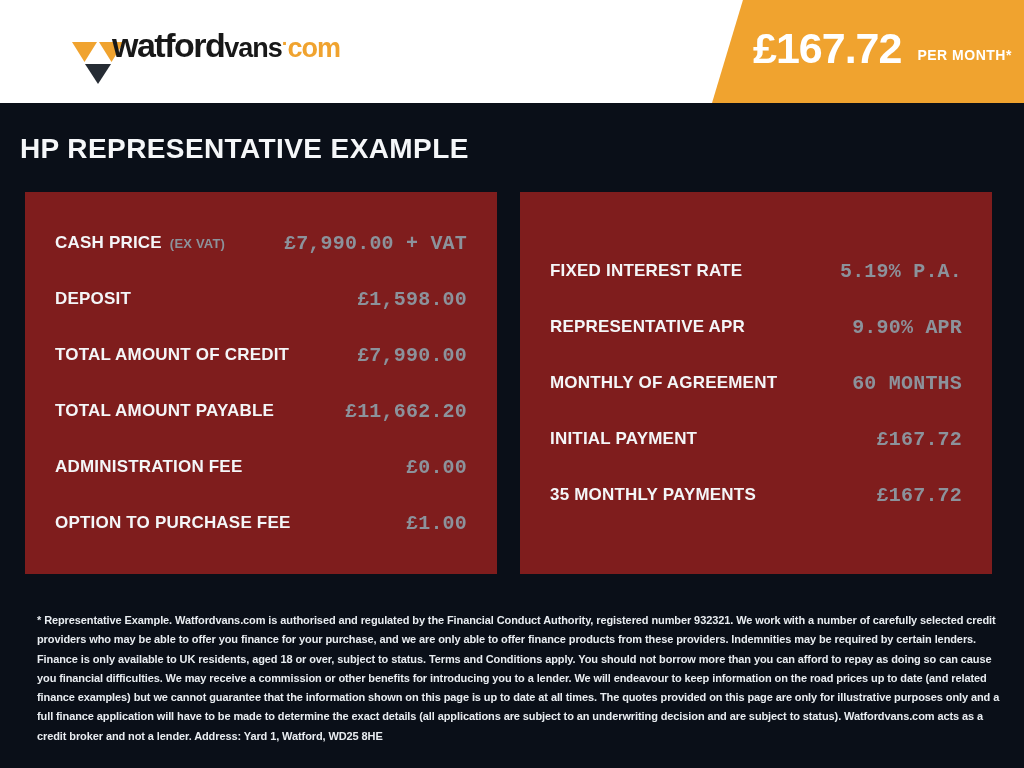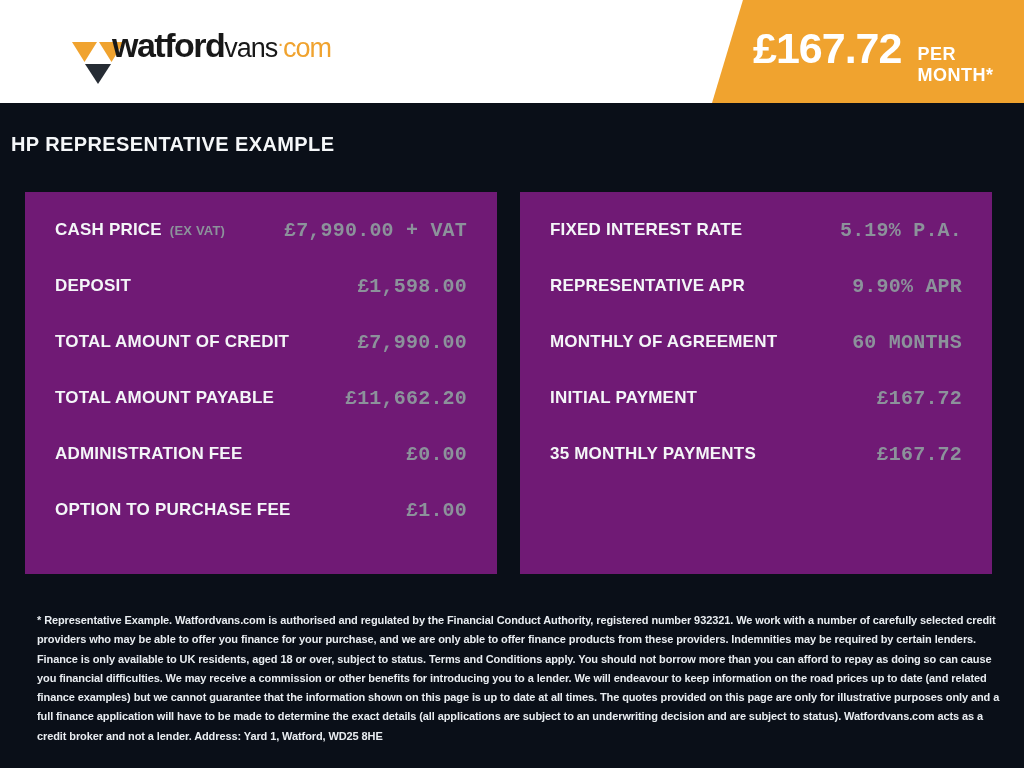--- a/index.html
+++ b/index.html
@@ -26,56 +26,56 @@
   .tri-shape{width:100%;height:100%;clip-path:polygon(0 0,100% 0,50% 100%);}
   .tri1{left:2px;top:14px;width:25px;height:20px;}
   .tri2{left:29px;top:14px;width:25px;height:20px;}
   .tri3{left:15px;top:36px;width:26px;height:20px;}
   .logo-text{position:absolute;left:42px;top:0;width:158px;display:flex;flex-direction:row;align-items:flex-end;}
   .logo-word-top{
     font-size:34px;font-weight:700;color:#181818;line-height:34px;
     letter-spacing:-1.5px;
   }
   .logo-word-bottom{
-    font-size:27px;font-weight:400;line-height:24px;letter-spacing:-1px;margin-top:1px;
+    font-size:27px;font-weight:700;line-height:24px;letter-spacing:-1px;margin-top:1px;
   }
   .logo-vans{color:#181818;}
   .logo-dot{position:relative;top:-7px;font-size:20px;}
   .logo-com{ }
 
   
   .ribbon{
     position:absolute;left:680px;top:0;width:344px;height:103px;
     clip-path:polygon(18.3% 0,100% 0,100% 100%,9.3% 100%);
     display:flex;align-items:baseline;
     padding:0;box-sizing:border-box;
   }
   .ribbon-inner{
     position:absolute;left:73px;top:24px;display:flex;align-items:baseline;gap:16px;
   }
   .ribbon-price{
     color:#ffffff;font-size:43px;font-weight:700;letter-spacing:-1px;line-height:48px;
   }
   .ribbon-suffix{
-    color:#ffffff;font-size:18px;font-weight:700;letter-spacing:0.5px;
+    color:#ffffff;font-size:14px;font-weight:700;letter-spacing:0.5px;
     position:relative;top:-3px;
   }
 
   
   .page-heading{
-    position:absolute;left:11px;top:133px;
-    color:#f5f7f9;font-size:20px;font-weight:700;letter-spacing:0.4px;
+    position:absolute;left:20px;top:133px;
+    color:#f5f7f9;font-size:28px;font-weight:700;letter-spacing:0.4px;
   }
 
   
   .panel{
     position:absolute;top:192px;width:472px;height:382px;
-    background:#701a75;
+    background:#7f1d1d;
     box-sizing:border-box;
-    display:flex;flex-direction:column;
+    display:flex;flex-direction:column;justify-content:center;
     padding:10px 30px;
   }
   .panel-left{left:25px;}
   .panel-right{left:520px;}
   .finance-row{
     height:56px;display:flex;align-items:center;justify-content:space-between;
   }
   .finance-label{
     color:#f4f6f8;font-size:17px;font-weight:700;letter-spacing:0.2px;white-space:nowrap;
   }

